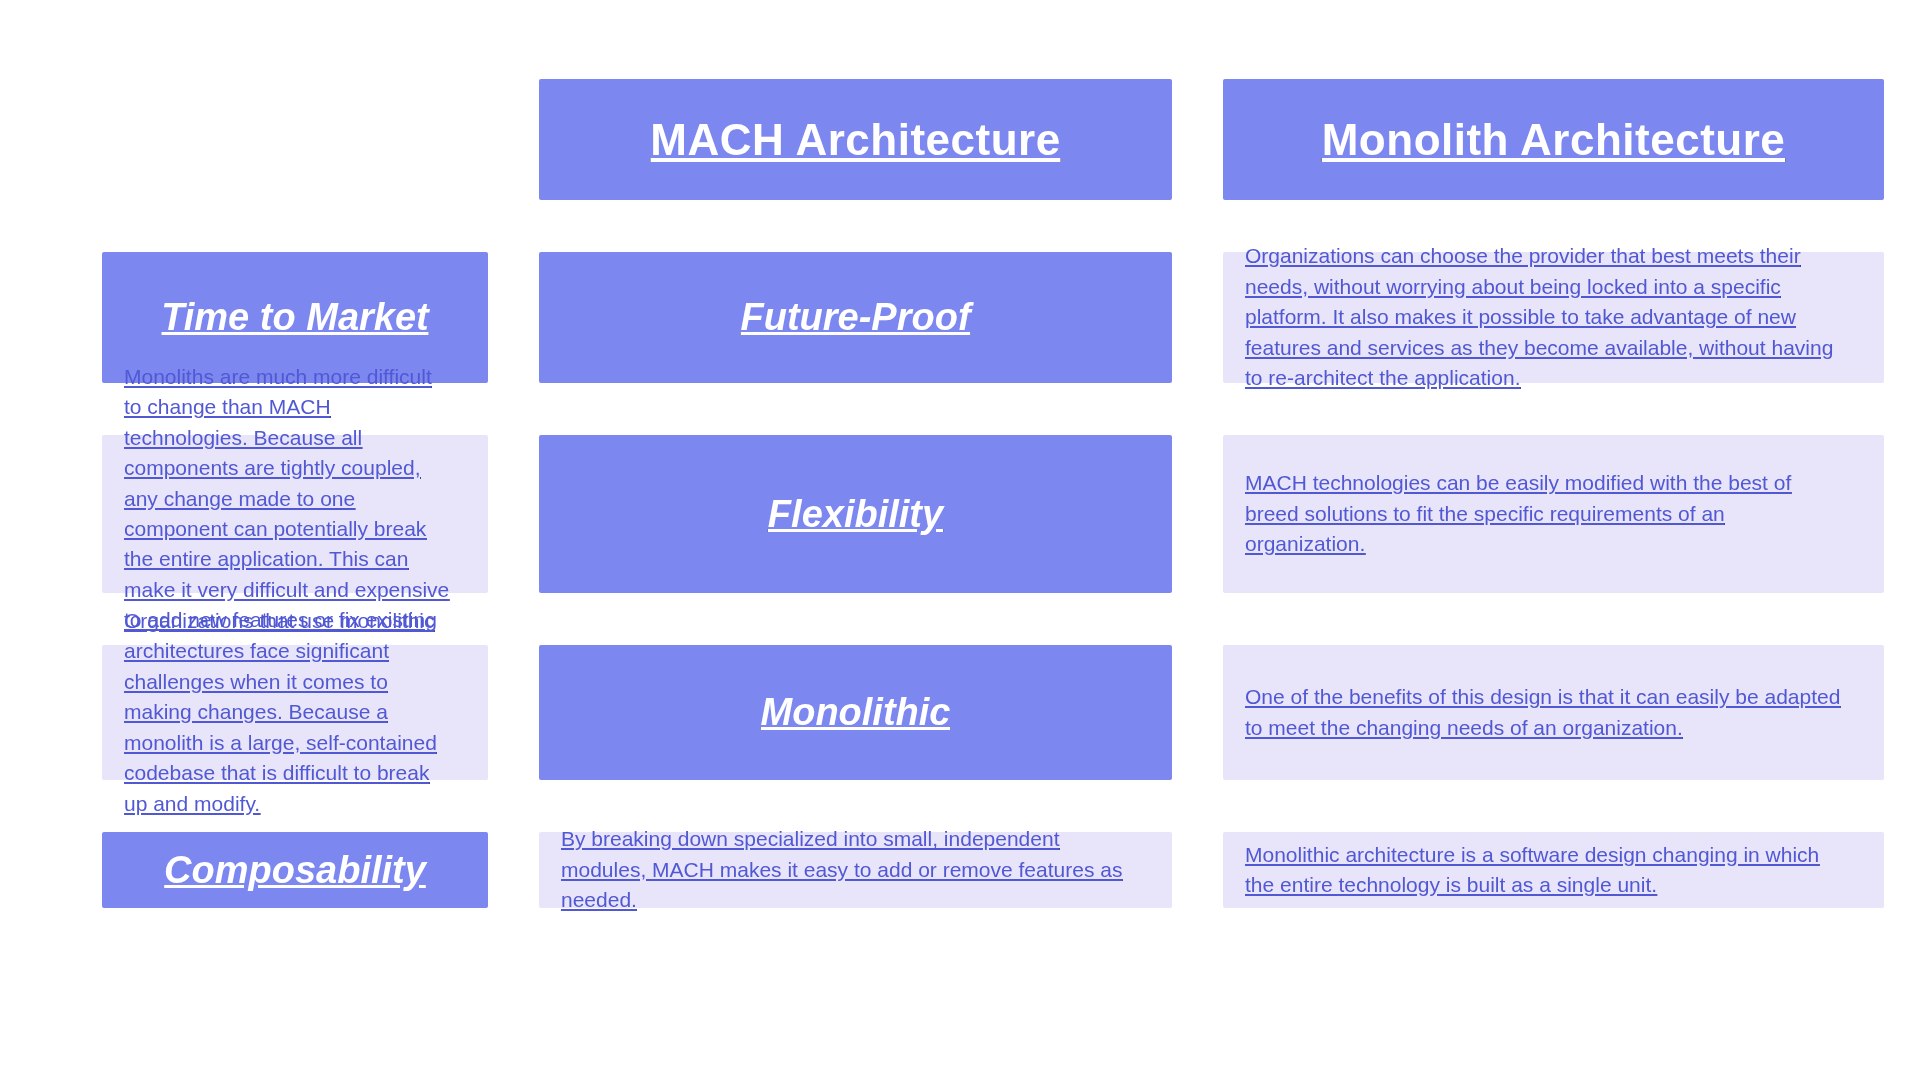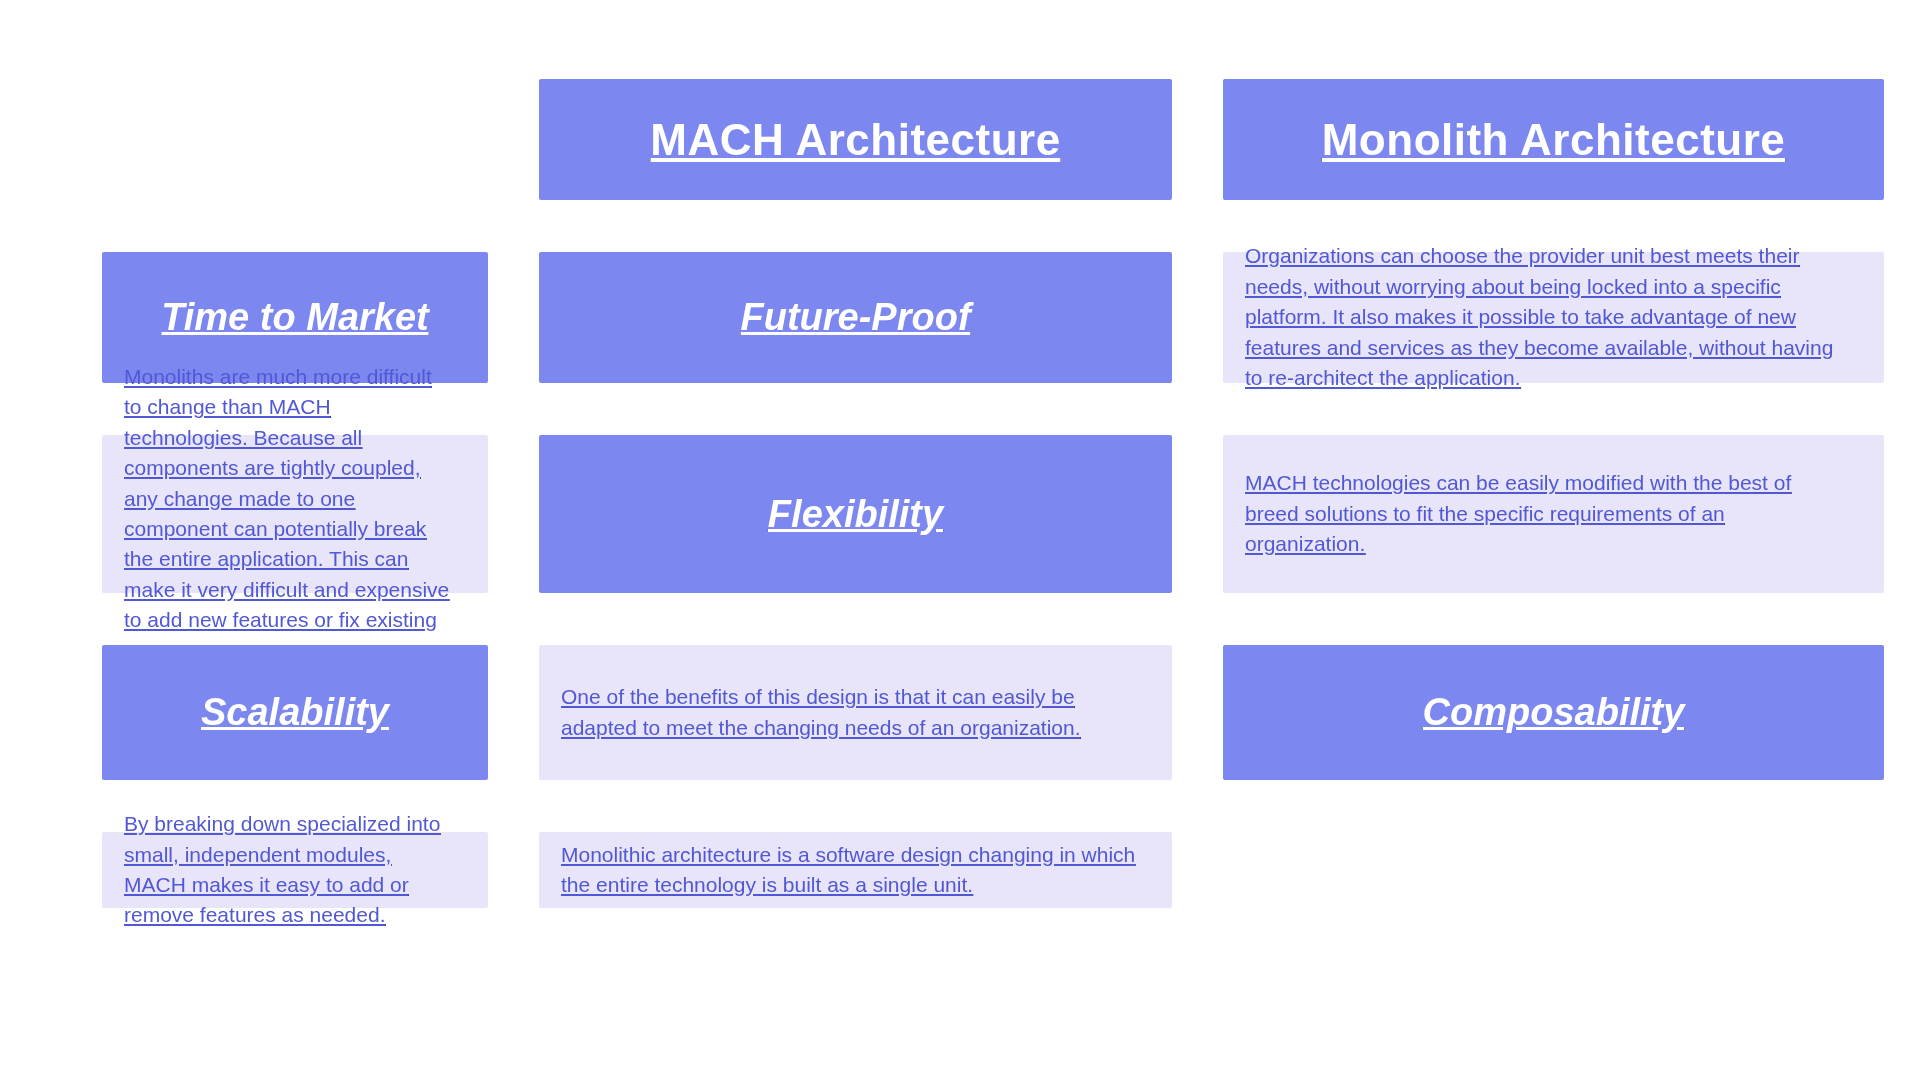--- a/index.html
+++ b/index.html
@@ -73,27 +73,28 @@
 <div class="board">
   <div class="grid">
 
     <div class="cell corner"></div>
     <div class="cell header">MACH Architecture</div>
     <div class="cell header">Monolith Architecture</div>
 
     <div class="cell rowlabel">Time to Market</div>
 
     <div class="cell rowlabel">Future-Proof</div>
-    <div class="cell body-cell">Organizations can choose the provider unit best meets their needs, without worrying about being locked into a specific platform. It also makes it possible to take advantage of new features and services as they become available, without having to re-architect the application.</div>
+    <div class="cell body-cell">Organizations can choose the provider that best meets their needs, without worrying about being locked into a specific platform. It also makes it possible to take advantage of new features and services as they become available, without having to re-architect the application.</div>
     <div class="cell body-cell">Monoliths are much more difficult to change than MACH technologies. Because all components are tightly coupled, any change made to one component can potentially break the entire application. This can make it very difficult and expensive to add new features or fix existing ones.</div>
 
     <div class="cell rowlabel">Flexibility</div>
     <div class="cell body-cell">MACH technologies can be easily modified with the best of breed solutions to fit the specific requirements of an organization.</div>
+    <div class="cell body-cell">Organizations that use monolithic architectures face significant challenges when it comes to making changes. Because a monolith is a large, self-contained codebase that is difficult to break up and modify.</div>
 
-    <div class="cell rowlabel">Scalability</div>
+    <div class="cell rowlabel">Monolithic</div>
     <div class="cell body-cell">One of the benefits of this design is that it can easily be adapted to meet the changing needs of an organization.</div>
 
     <div class="cell rowlabel">Composability</div>
     <div class="cell body-cell">By breaking down specialized into small, independent modules, MACH makes it easy to add or remove features as needed.</div>
     <div class="cell body-cell">Monolithic architecture is a software design changing in which the entire technology is built as a single unit.</div>
 
   </div>
 </div>
 
 </body></html>

